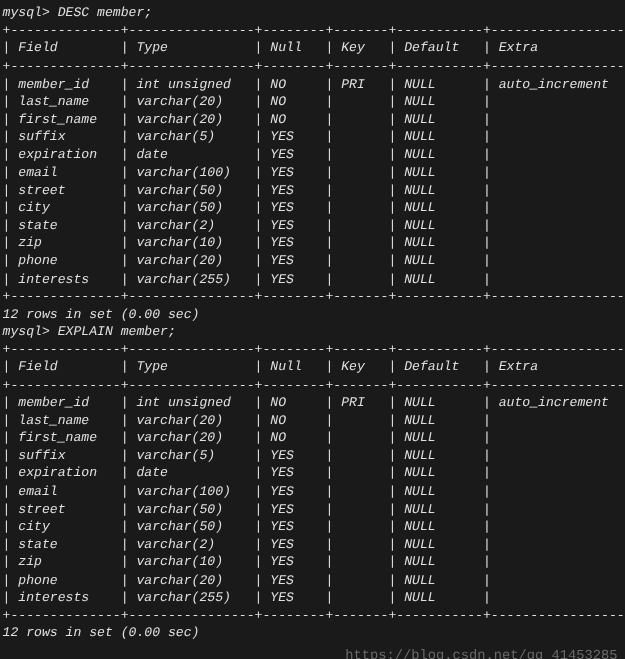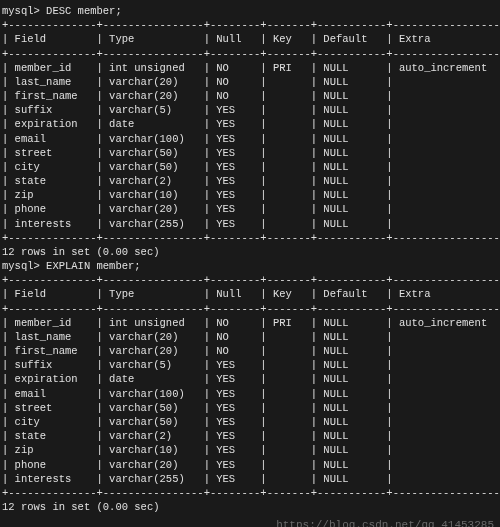--- a/index.html
+++ b/index.html
@@ -10,20 +10,21 @@
     font-family: "Menlo", "Consolas", "Courier New", monospace;
     font-size: 10.5px;
     line-height: 1.35;
     width: 500px;
     height: 527px;
     overflow: hidden;
   }
   .terminal {
     padding: 4px 2px;
     white-space: pre;
+    font-style: italic;
   }
   .watermark {
     position: absolute;
     right: 6px;
     top: 518px;
     font-size: 11px;
     color: #6a6a6a;
   }
 </style>
 </head>

